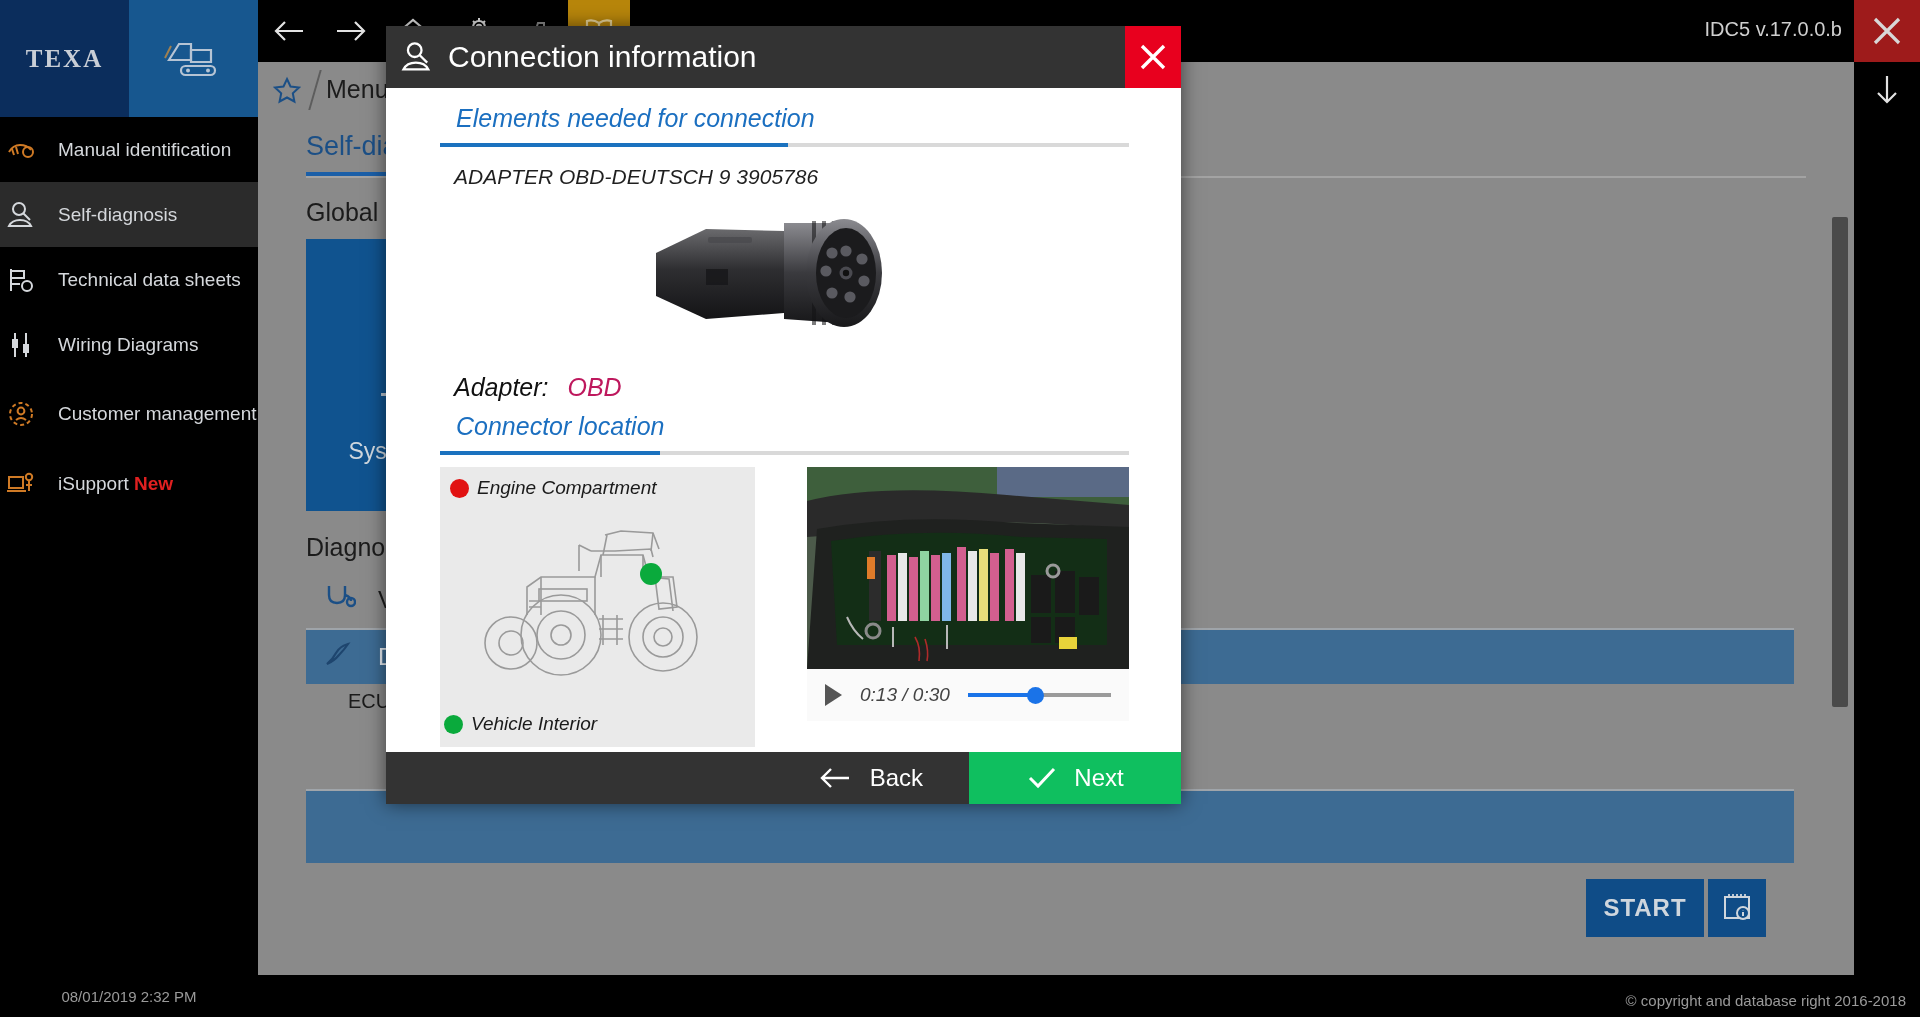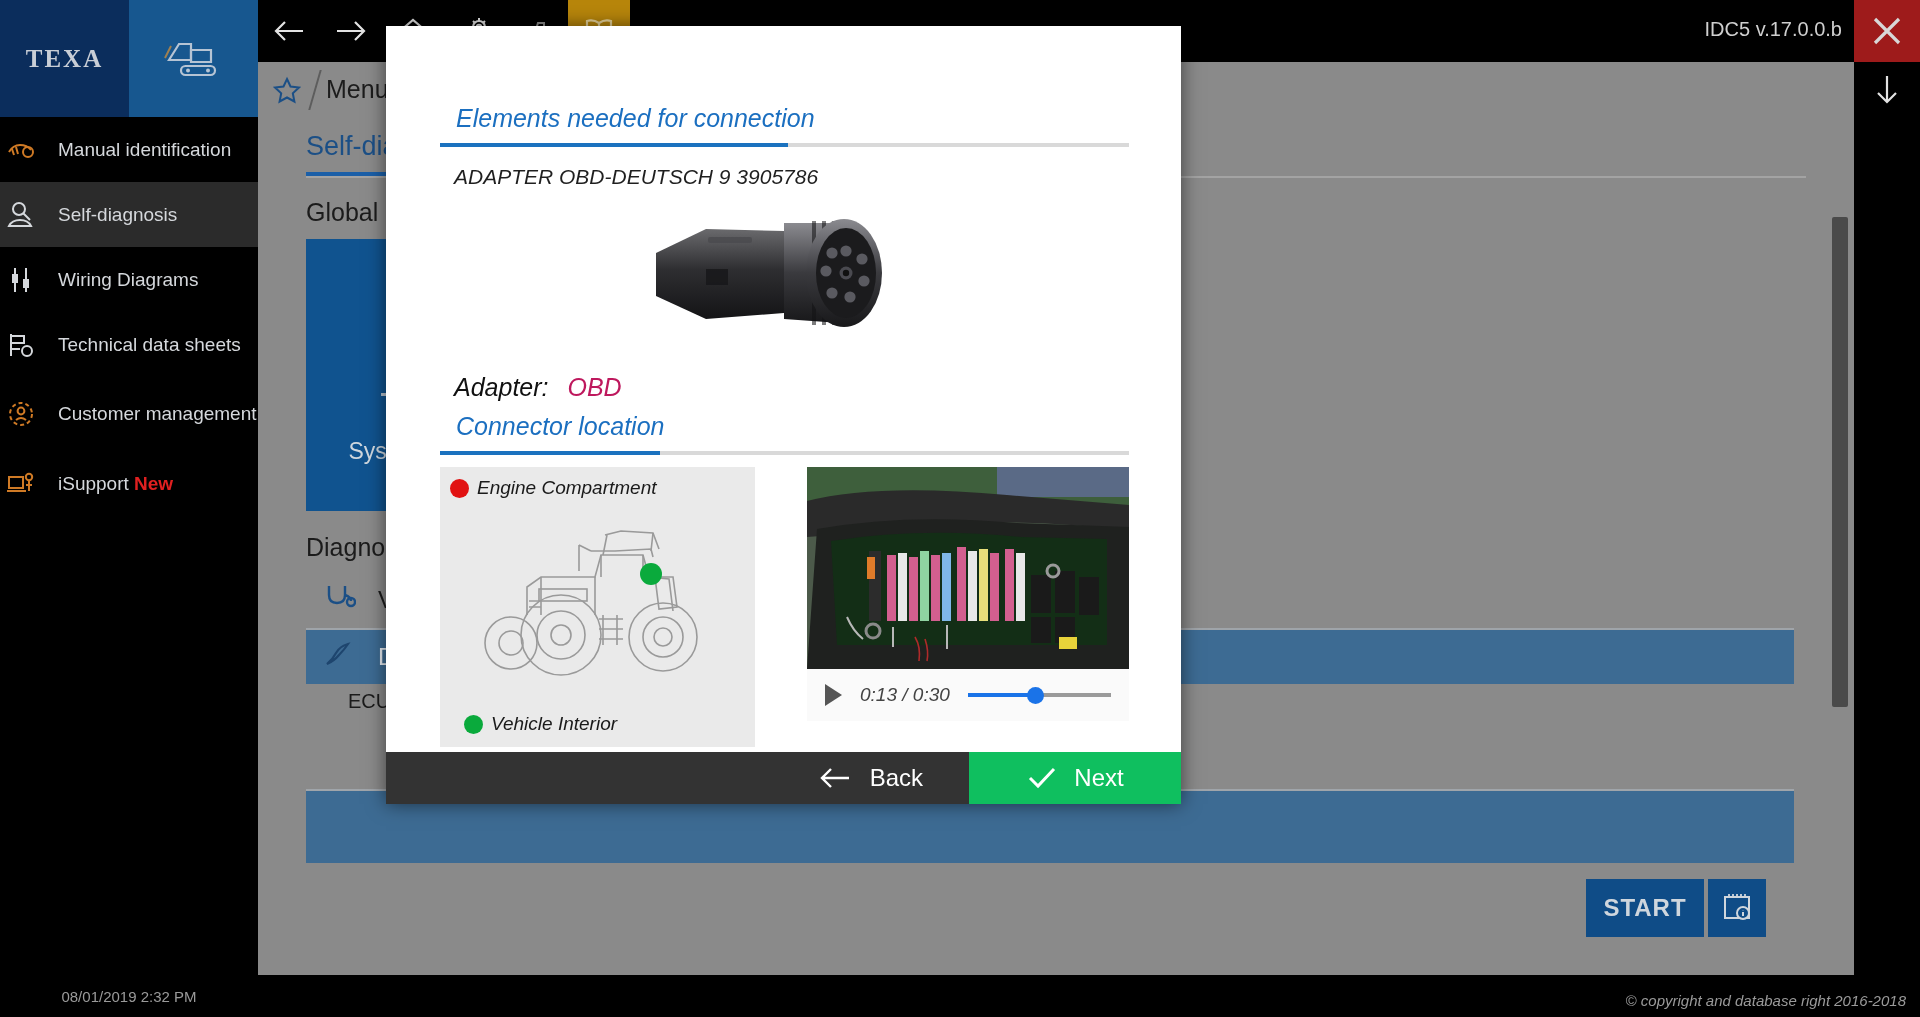--- a/index.html
+++ b/index.html
@@ -124,21 +124,20 @@
     position: absolute; right: 88px; bottom: 38px; width: 58px; height: 58px;
     background: #0f4c87; display: flex; align-items: center; justify-content: center; cursor: pointer;
   }
   .vscroll {
     position: absolute; right: 6px; top: 100px; width: 16px; height: 490px;
     background: #4a4a4a; border-radius: 2px; cursor: pointer;
   }
 
   .copyright {
     position: absolute; right: 14px; bottom: 8px; color: #9a9a9a; font-size: 15px;
-    font-style: italic;
   }
 
   
   .modal {
     position: absolute; left: 386px; top: 26px; width: 795px; height: 778px;
     background: #fff; box-shadow: 0 0 18px rgba(0,0,0,.55);
   }
   .modal-head {
     height: 62px; background: #333333; display: flex; align-items: center; position: relative;
   }
@@ -247,38 +246,38 @@
           <path d="M17 13 L24 20" stroke="#d5d8dc" stroke-width="2"></path>
           <path d="M3 26 q3-6 11-6 t11 6 Z" fill="none" stroke="#d5d8dc" stroke-width="2"></path>
         </svg>
       </span>
       <span class="nav-label">Self-diagnosis</span>
     </div>
 
     <div class="nav-item">
       <span class="nav-ico">
         <svg width="30" height="30" viewBox="0 0 30 30">
-          <path d="M9 3 L9 27 M20 3 L20 27" stroke="#d5d8dc" stroke-width="2"></path>
-          <rect x="6" y="9" width="6" height="9" fill="#d5d8dc"></rect>
-          <rect x="17" y="14" width="6" height="9" fill="#d5d8dc"></rect>
-        </svg>
-      </span>
-      <span class="nav-label">Wiring Diagrams</span>
-    </div>
-
-    <div class="nav-item">
-      <span class="nav-ico">
-        <svg width="30" height="30" viewBox="0 0 30 30">
           <path d="M5 4 L5 26" stroke="#d5d8dc" stroke-width="2"></path>
           <rect x="5" y="6" width="13" height="7" fill="none" stroke="#d5d8dc" stroke-width="2"></rect>
           <path d="M5 19 L14 19" stroke="#d5d8dc" stroke-width="2"></path>
           <circle cx="21" cy="21" r="5" fill="none" stroke="#d5d8dc" stroke-width="2"></circle>
         </svg>
       </span>
       <span class="nav-label">Technical data sheets</span>
+    </div>
+
+    <div class="nav-item">
+      <span class="nav-ico">
+        <svg width="30" height="30" viewBox="0 0 30 30">
+          <path d="M9 3 L9 27 M20 3 L20 27" stroke="#d5d8dc" stroke-width="2"></path>
+          <rect x="6" y="9" width="6" height="9" fill="#d5d8dc"></rect>
+          <rect x="17" y="14" width="6" height="9" fill="#d5d8dc"></rect>
+        </svg>
+      </span>
+      <span class="nav-label">Wiring Diagrams</span>
     </div>
 
     <div class="nav-item two-line">
       <span class="nav-ico">
         <svg width="30" height="30" viewBox="0 0 30 30">
           <circle cx="15" cy="15" r="11" fill="none" stroke="#cf7a25" stroke-width="2" stroke-dasharray="4 3"></circle>
           <circle cx="15" cy="12" r="3.4" fill="none" stroke="#cf7a25" stroke-width="2"></circle>
           <path d="M10 21 q5-4 10 0" fill="none" stroke="#cf7a25" stroke-width="2"></path>
         </svg>
       </span>
@@ -423,20 +422,35 @@
         <path d="M23 18 L23 18.2 M23 20 L23 24" stroke="#cfd6dd" stroke-width="2"></path>
       </svg>
     </div>
 
     <div class="vscroll"></div>
   </div>
 
   <div class="copyright">© copyright and database right 2016-2018</div>
 
   <div class="modal">
+    <div class="modal-head">
+      <span class="mh-ico">
+        <svg width="34" height="34" viewBox="0 0 30 30">
+          <circle cx="13" cy="9" r="6" fill="none" stroke="#ffffff" stroke-width="2"></circle>
+          <path d="M17 13 L24 20" stroke="#ffffff" stroke-width="2"></path>
+          <path d="M3 26 q3-6 11-6 t11 6 Z" fill="none" stroke="#ffffff" stroke-width="2"></path>
+        </svg>
+      </span>
+      <span class="mh-title">Connection information</span>
+      <div class="modal-close">
+        <svg width="34" height="34" viewBox="0 0 34 34">
+          <path d="M6 6 L28 28 M28 6 L6 28" stroke="#ffffff" stroke-width="3.4"></path>
+        </svg>
+      </div>
+    </div>
 
     <div class="modal-body">
 
       <div class="m-sec-head">
         <span class="m-sec-title">Elements needed for connection</span>
       </div>
       <div class="m-underline-wrap">
         <div class="m-underline"></div>
         <div class="m-underline-rest"></div>
       </div>
@@ -522,21 +536,21 @@
                 <circle cx="28" cy="128" r="26"></circle>
                 <circle cx="28" cy="128" r="12"></circle>
                 <circle cx="180" cy="122" r="34"></circle>
                 <circle cx="180" cy="122" r="20"></circle>
                 <circle cx="180" cy="122" r="9"></circle>
               </g>
             </svg>
           </div>
           <div class="marker-green"></div>
 
-          <div class="loc-tag" style="left:24px; bottom:12px">
+          <div class="loc-tag" style="left:4px; bottom:12px">
             <span class="dot green"></span>
             <span>Vehicle Interior</span>
           </div>
         </div>
 
         <div class="loc-right">
           <div class="video-frame">
             <svg width="322" height="202" viewBox="0 0 322 202">
               <rect width="322" height="202" fill="#4c5a4a"></rect>
               <rect x="0" y="0" width="322" height="42" fill="#3e5f3c"></rect>

